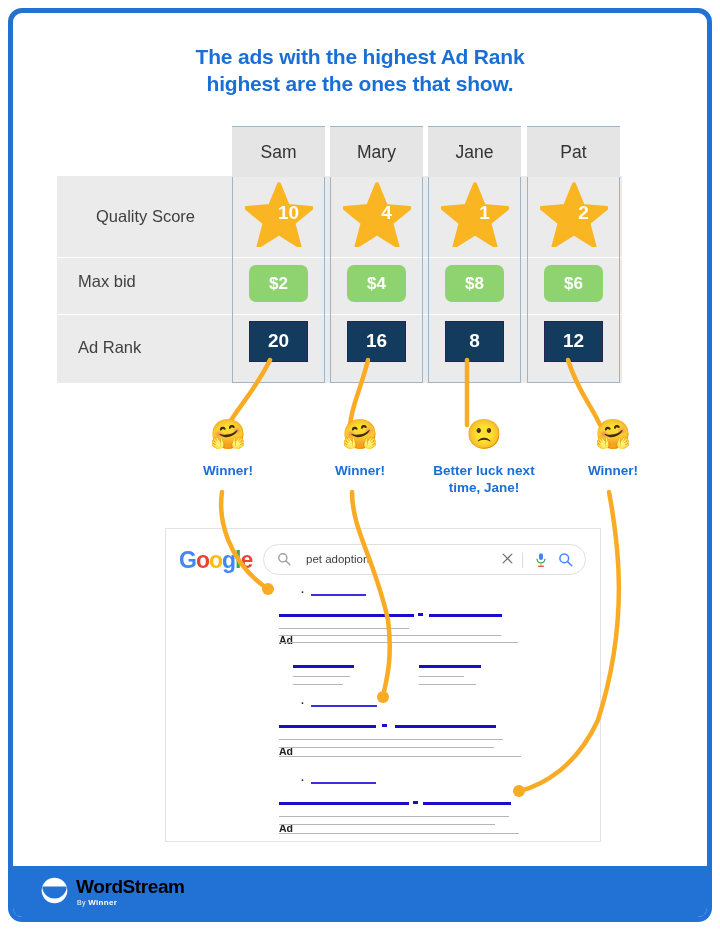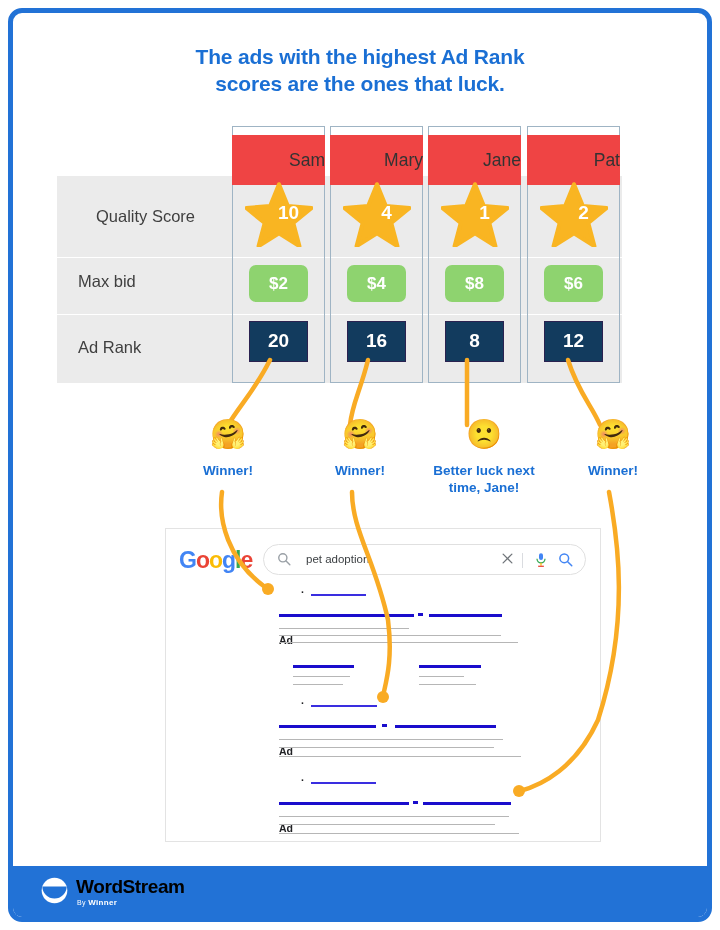--- a/index.html
+++ b/index.html
@@ -64,28 +64,28 @@
     border: 1.4px solid #9fb4c4;
     background: transparent;
   }
   .col-c0 { left: 232px; }
   .col-c1 { left: 330px; }
   .col-c2 { left: 428px; }
   .col-c3 { left: 527px; }
 
   .col-head {
     position: absolute;
-    top: 135px;
+    top: 127px;
     width: 93px;
     height: 50px;
     line-height: 50px;
-    text-align: right;
+    text-align: center;
     color: #333333;
     font-size: 17.5px;
-    background: #ef4444;
+    background: #e5e5e5;
     z-index: 3;
   }
   .ch0 { left: 232px; } .ch1 { left: 330px; }
   .ch2 { left: 428px; } .ch3 { left: 527px; }
 
   
   .star-wrap {
     position: absolute;
     top: 182px;
     width: 93px; height: 70px;
@@ -259,21 +259,21 @@
 </style>
 </head>
 <body>
 
 <div id="page">
 
   <div id="frame"></div>
 
   <div id="title">
     <div>The ads with the highest Ad Rank</div>
-    <div>scores are the ones that luck.</div>
+    <div>highest are the ones that show.</div>
   </div>
 
   <div id="table">
 
     <div class="row-band r1"></div>
     <div class="row-band r2"></div>
     <div class="row-band r3"></div>
 
     <div class="row-label l1">Quality Score</div>
     <div class="row-label l2">Max bid</div>

